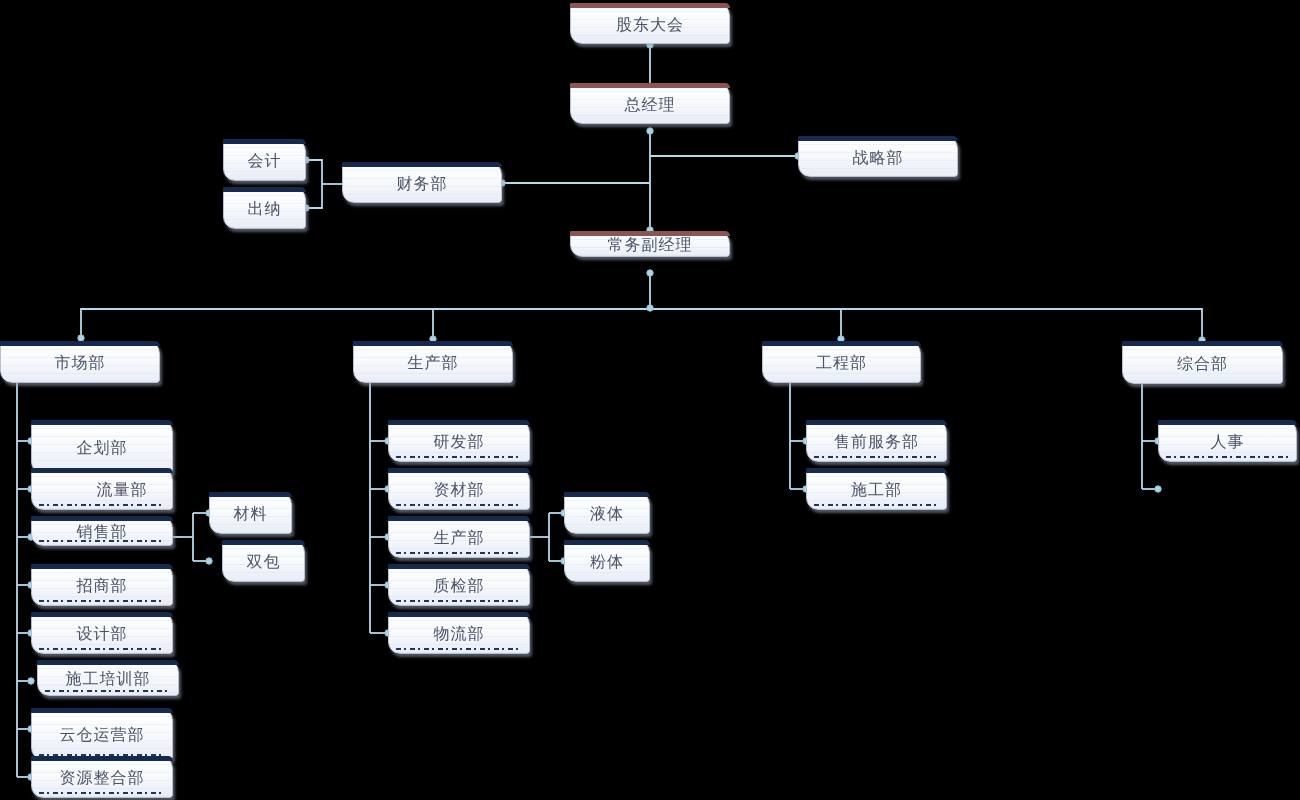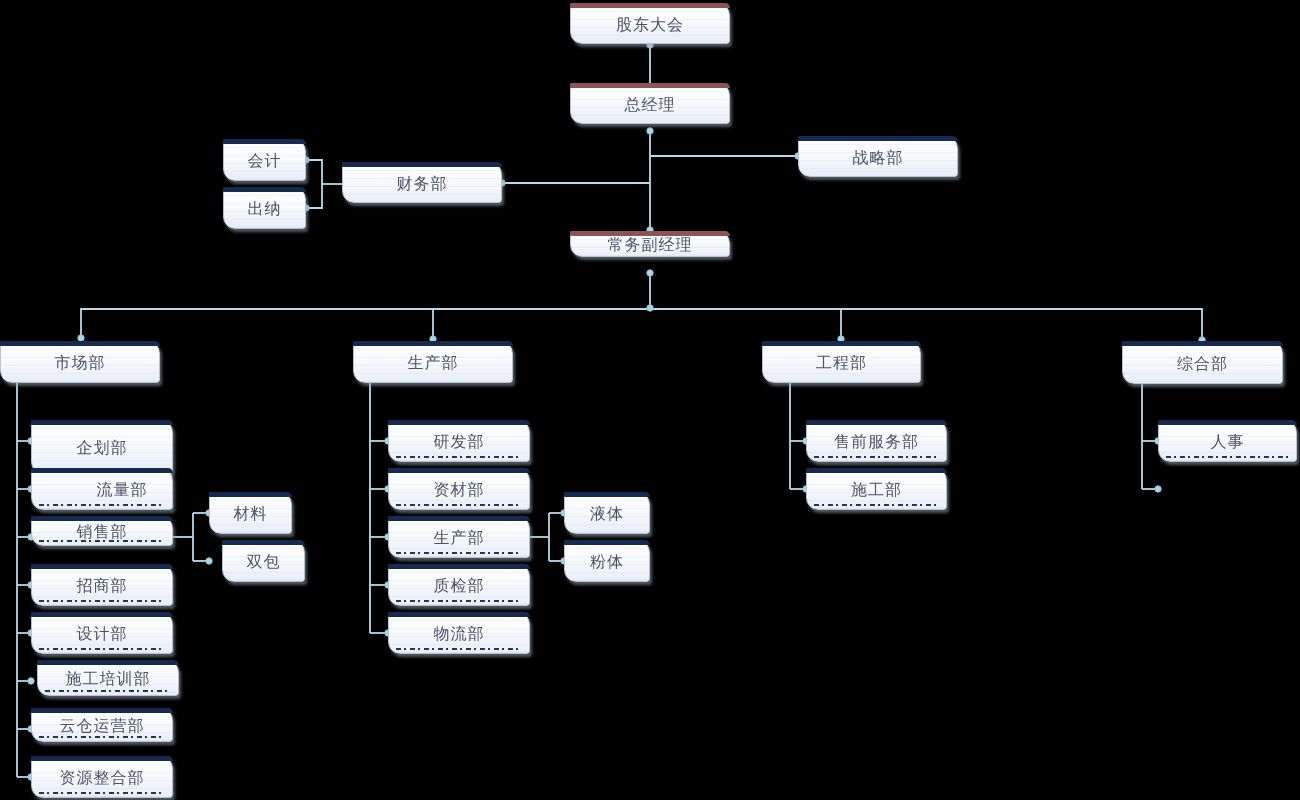--- a/index.html
+++ b/index.html
@@ -146,21 +146,21 @@
     </div>
     <div class="node department dashed" style="left: 31px; top: 564px; width: 142px; height: 42px;">
       <span class="label">招商部</span>
     </div>
     <div class="node department dashed" style="left: 31px; top: 612px; width: 142px; height: 42px;">
       <span class="label">设计部</span>
     </div>
     <div class="node department dashed" style="left: 31px; top: 660px; width: 142px; height: 36px; margin-left: 6px;">
       <span class="label">施工培训部</span>
     </div>
-    <div class="node department dashed" style="left: 31px; top: 708px; width: 142px; height: 34px;">
+    <div class="node department dashed" style="left: 31px; top: 708px; width: 142px; height: 52px;">
       <span class="label">云仓运营部</span>
     </div>
     <div class="node department dashed" style="left: 31px; top: 756px; width: 142px; height: 42px;">
       <span class="label">资源整合部</span>
     </div>
     <div class="node department" style="left: 209px; top: 492px; width: 83px; height: 42px;">
       <span class="label">材料</span>
     </div>
     <div class="node department" style="left: 222px; top: 540px; width: 83px; height: 42px;">
       <span class="label">双包</span>

